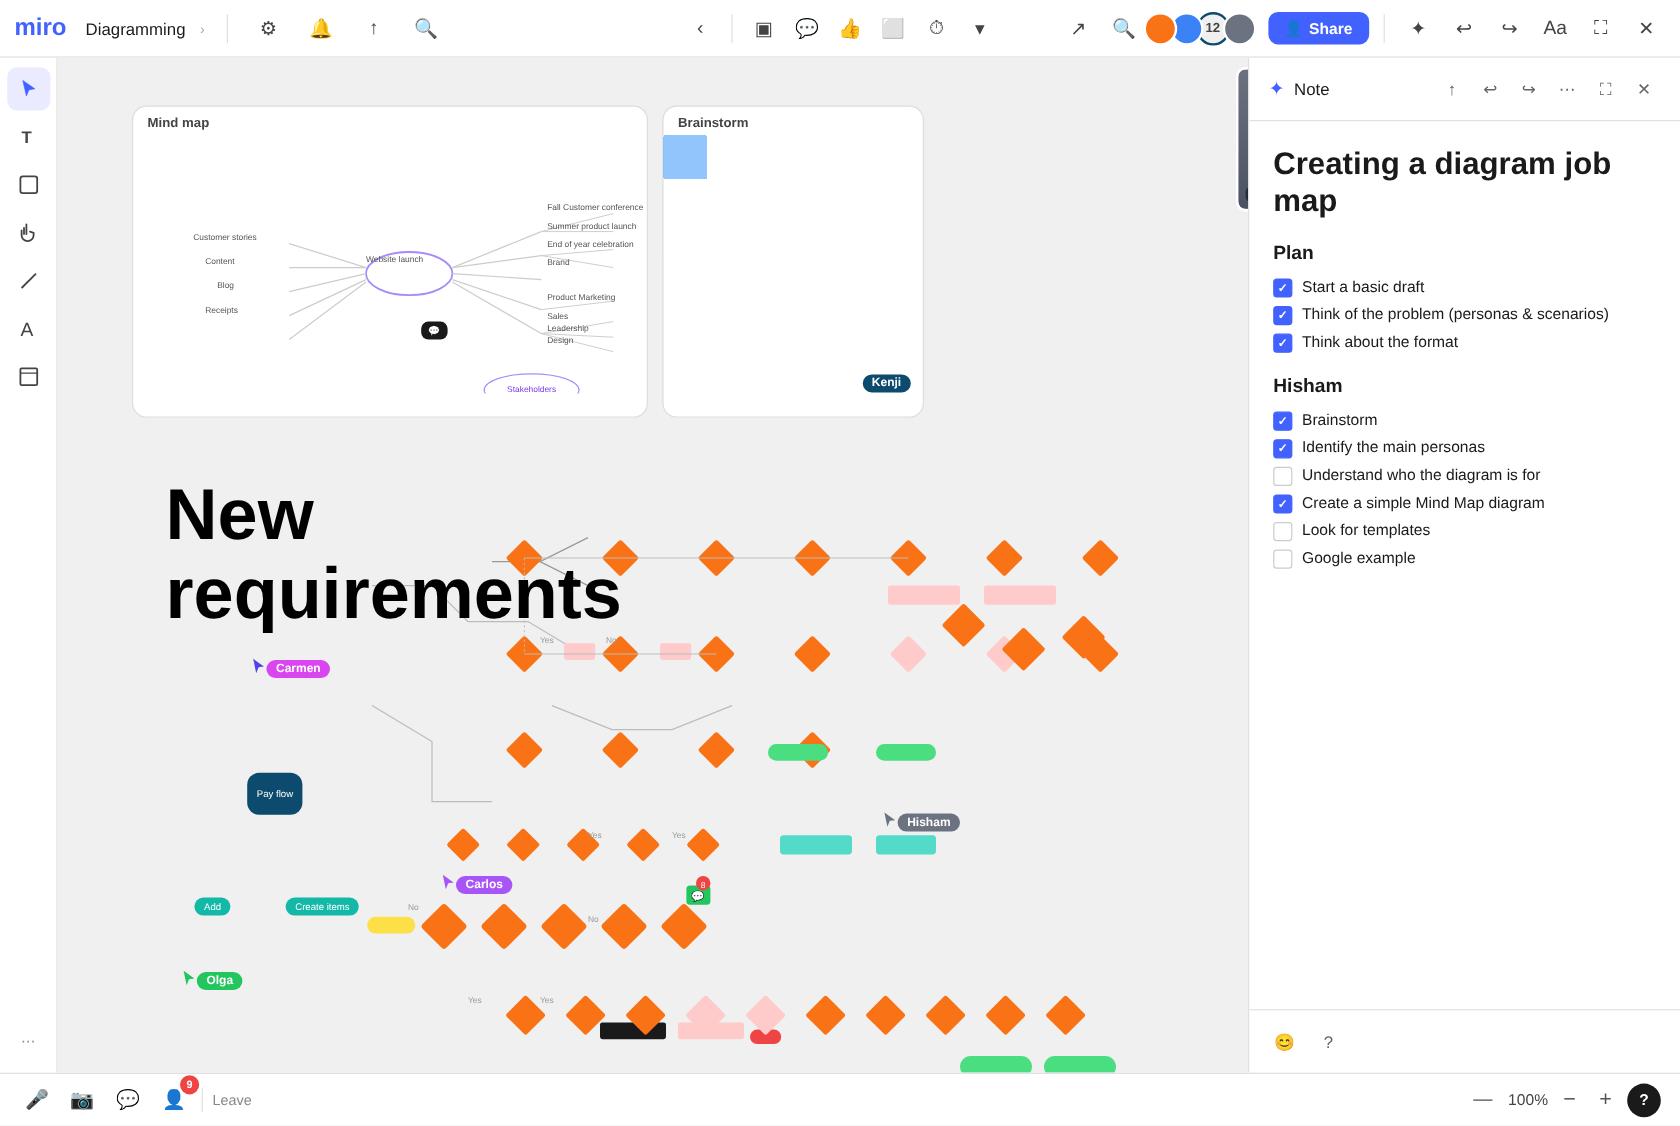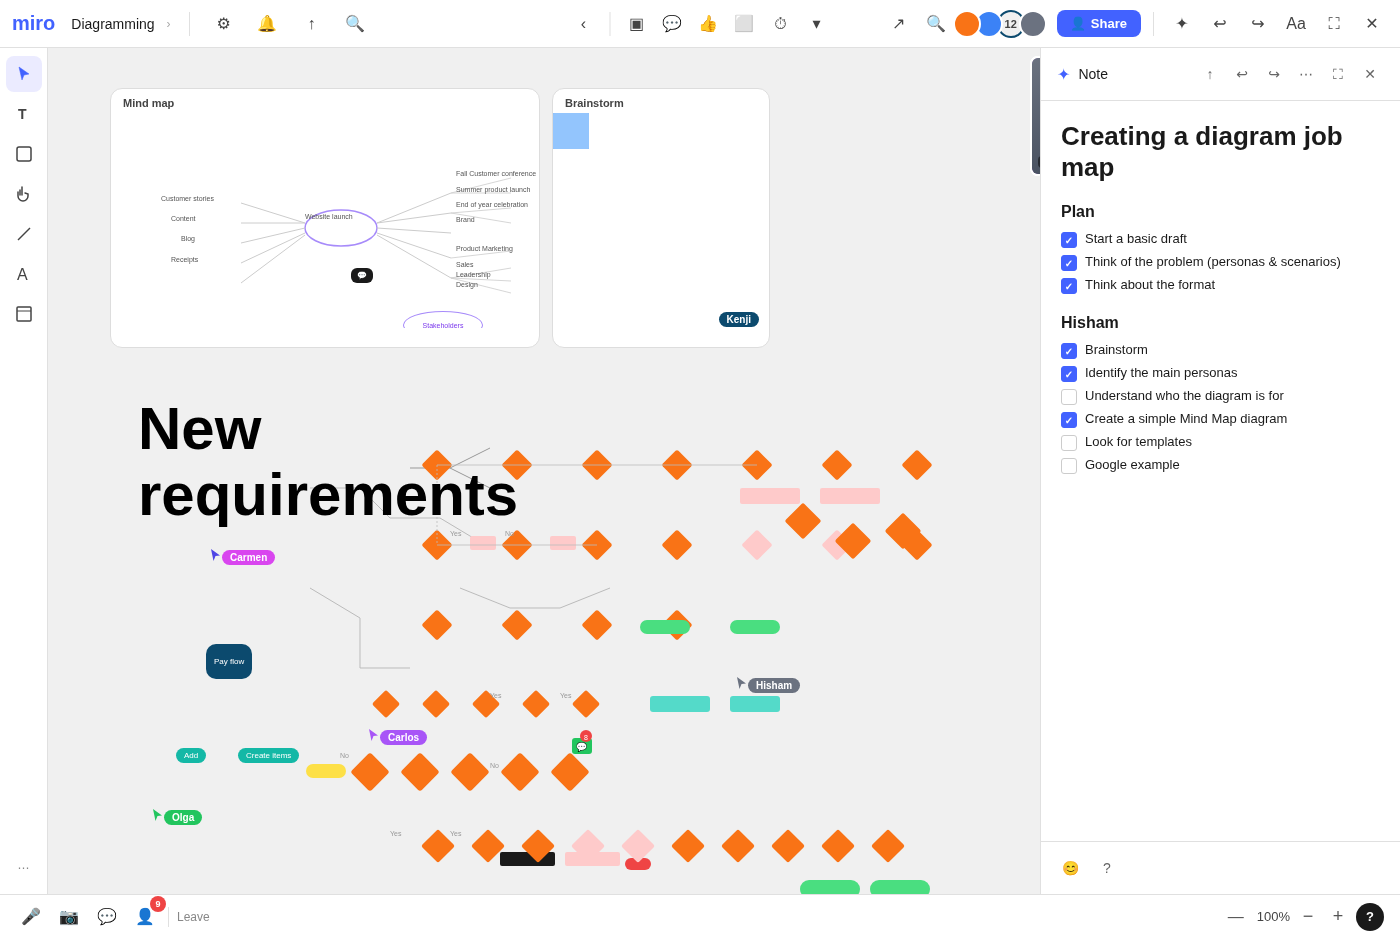--- a/index.html
+++ b/index.html
@@ -582,21 +582,21 @@
         <text x="380" y="310" font-size="7" fill="#999">Yes</text>
         <text x="380" y="380" font-size="7" fill="#999">No</text>
         <text x="450" y="310" font-size="7" fill="#999">Yes</text>
         <text x="230" y="370" font-size="7" fill="#999">No</text>
         <text x="280" y="448" font-size="7" fill="#999">Yes</text>
         <text x="340" y="448" font-size="7" fill="#999">Yes</text>
       </svg>
 
       
       <div style="position:absolute;left:96px;top:256px;background:#0c4a6e;color:#fff;font-size:8px;padding:13px 8px;border-radius:10px">Pay flow</div>
-      <div style="position:absolute;left:66px;top:360px;background:#14b8a6;color:#fff;font-size:8px;padding:3px 8px;border-radius:10px">Add</div>
+      <div style="position:absolute;left:52px;top:360px;background:#14b8a6;color:#fff;font-size:8px;padding:3px 8px;border-radius:10px">Add</div>
       <div style="position:absolute;left:128px;top:360px;background:#14b8a6;color:#fff;font-size:8px;padding:3px 8px;border-radius:10px">Create items</div>
     </div>
 
   </div>
 
   <div class="right-panel">
     <div class="rp-header">
       <span style="font-size:16px;color:#4262ff">✦</span>
       <span class="rp-title-text">Note</span>
       <div class="rp-actions">

